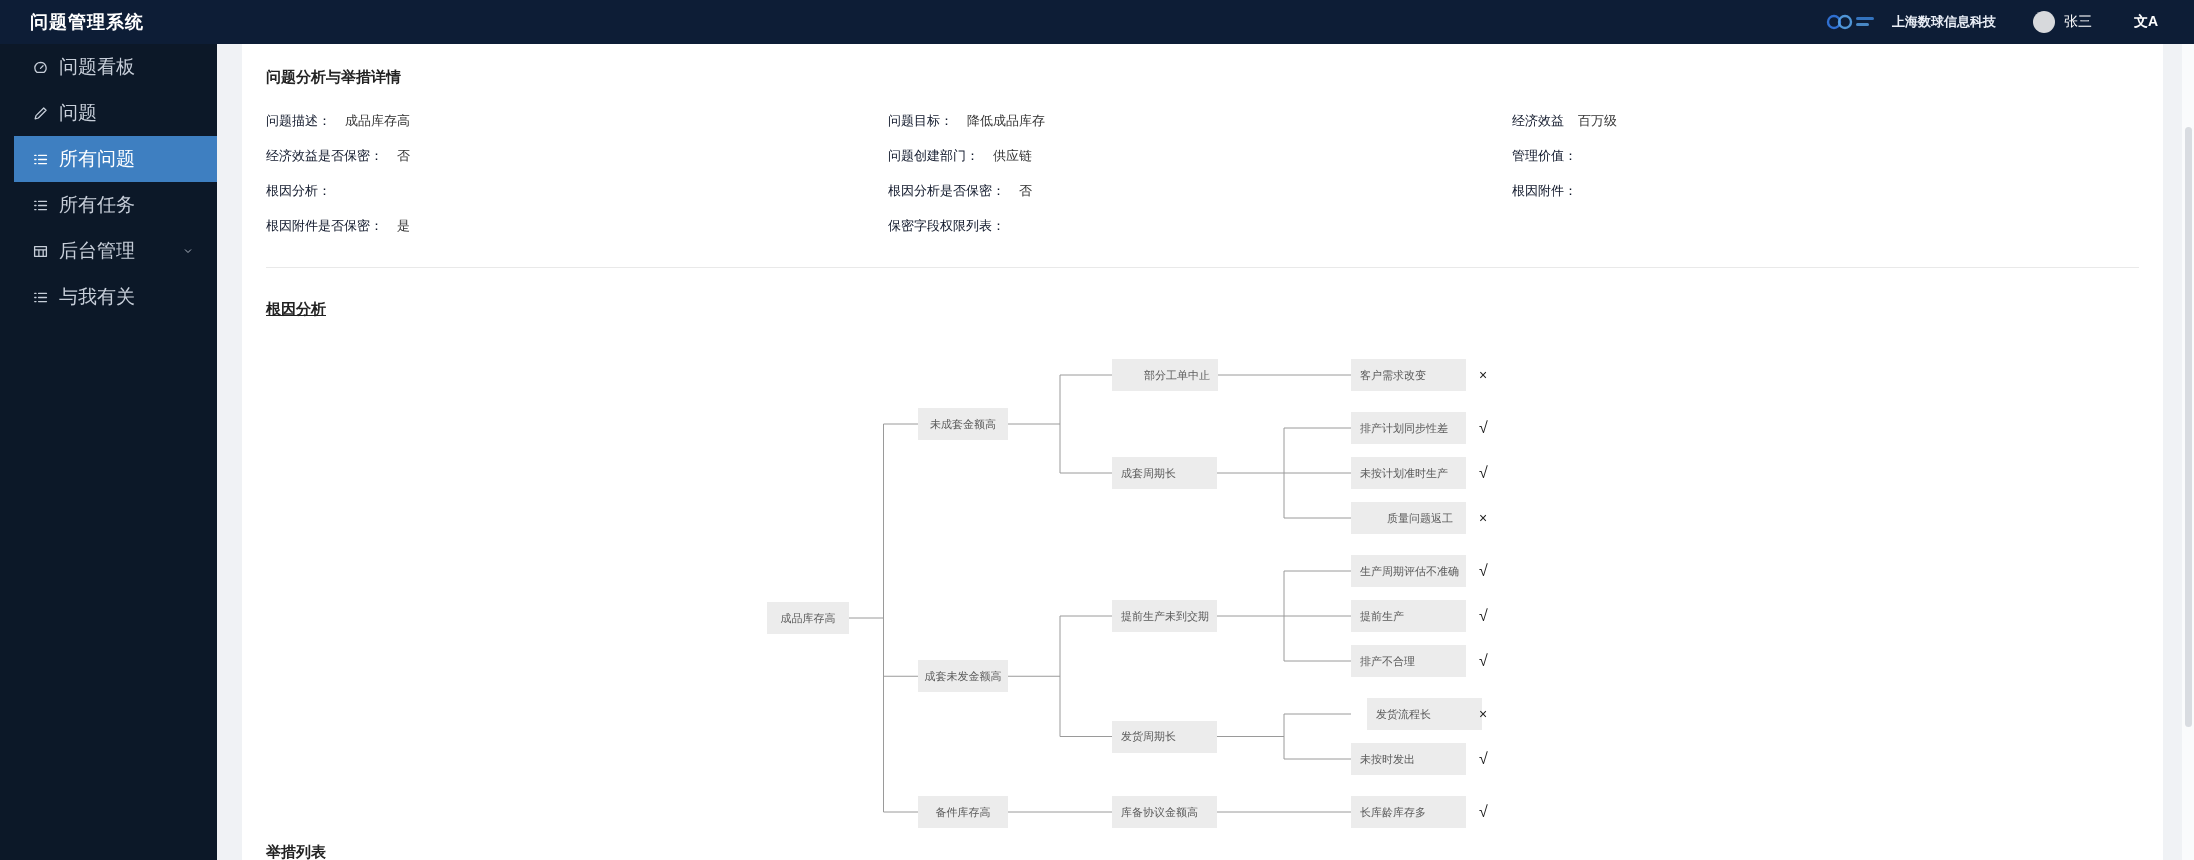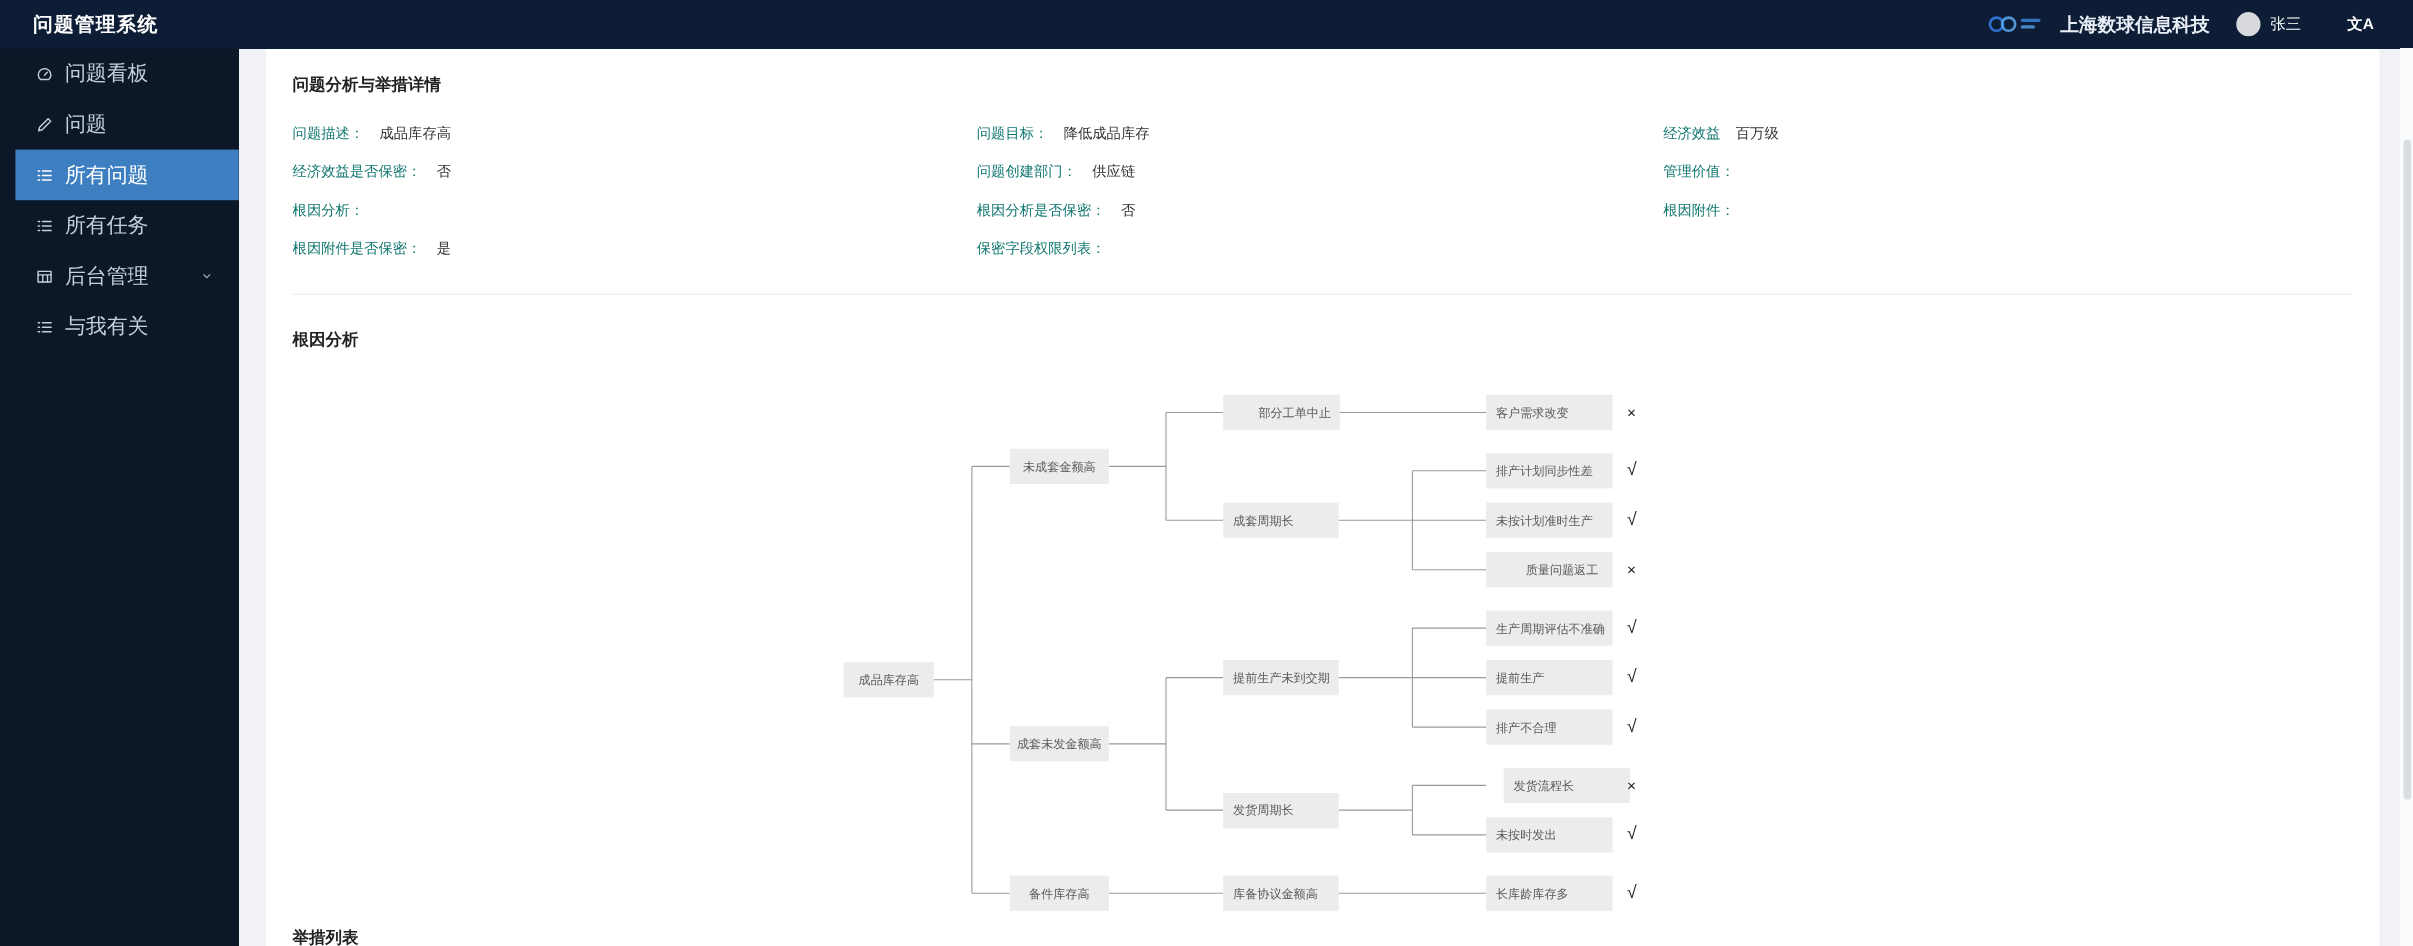--- a/index.html
+++ b/index.html
@@ -5,44 +5,44 @@
   * { margin:0; padding:0; box-sizing:border-box; }
   html,body { width:2194px; height:860px; overflow:hidden; }
   body { font-family:"Liberation Sans",sans-serif; background:#f0f2f5; position:relative; }
 
   
   .header { position:fixed; top:0; left:0; width:2194px; height:44px; background:#0d1d36;
             display:flex; align-items:center; z-index:20; }
   .app-title { color:#fff; font-weight:bold; font-size:18px; margin-left:30px; letter-spacing:1px; }
   .header-right { margin-left:auto; display:flex; align-items:center; margin-right:36px; }
   .logo { display:flex; align-items:center; margin-right:14px; }
-  .company { color:#e9eef6; font-size:17px; font-weight:bold; margin-right:24px; }
+  .company { color:#e9eef6; font-size:13px; font-weight:bold; margin-right:37px; }
   .avatar { width:22px; height:22px; border-radius:50%; background:#d7d9dc; display:inline-block; margin-right:9px; }
   .user { color:#fff; font-size:14px; margin-right:42px; cursor:pointer; }
   .lang { color:#fff; font-size:14px; font-weight:bold; cursor:pointer; }
 
   
   .sidebar { position:fixed; top:44px; left:0; bottom:0; width:217px; background:#0c1828; z-index:15; }
   .side-item { height:46px; display:flex; align-items:center; color:#c7ced9; font-size:19px; cursor:pointer;margin-left:14px; }
   .side-item.active { background:#3e7fc1; color:#fff; }
   .s-icon { margin-left:19px; width:15px; height:15px; display:flex; align-items:center; }
   .s-icon svg { stroke-width:1.2; stroke-linecap:round; stroke-linejoin:round; }
   .s-label { margin-left:11px; }
   .chev { margin-left:auto; margin-right:24px; display:flex; opacity:.85; }
 
   
   .main { position:absolute; left:217px; top:44px; width:1977px; }
   .card { margin:0 31px 0 25px; background:#fff; padding:24px 24px 40px 24px; min-height:816px; }
   .sec-title { font-size:15px; font-weight:bold; color:#222; }
   .detail-grid { display:grid; grid-template-columns:622px 624px 1fr; margin-top:16px; }
   .field { height:35px; display:flex; align-items:center; font-size:13px; }
-  .f-label { color:#0f766e;font-family:Liberation Mono, monospace; }
+  .f-label { color:#0f172a;font-family:Liberation Mono, monospace; }
   .f-value { color:#333; margin-left:14px; }
   .divider { height:1px; background:#e9e9e9; margin-top:24px; }
-  .rc { margin-top:32px; }
+  .rc { margin-top:32px;text-decoration:underline; }
 
   
   .tree { position:relative; height:500px; margin-top:24px; }
   .tree svg.lines { position:absolute; left:0; top:0; }
   .node { position:absolute; height:32px; background:#ececec; color:#5a5a5a; font-size:11px;
           display:flex; align-items:center; justify-content:center; white-space:nowrap; }
   .node.leaf-align { justify-content:flex-start; padding-left:9px; }
   .mark { position:absolute; transform:translateY(-50%); color:#222; }
   .mark.pass { font-size:16px; }
   .mark.fail { font-size:14px; }

